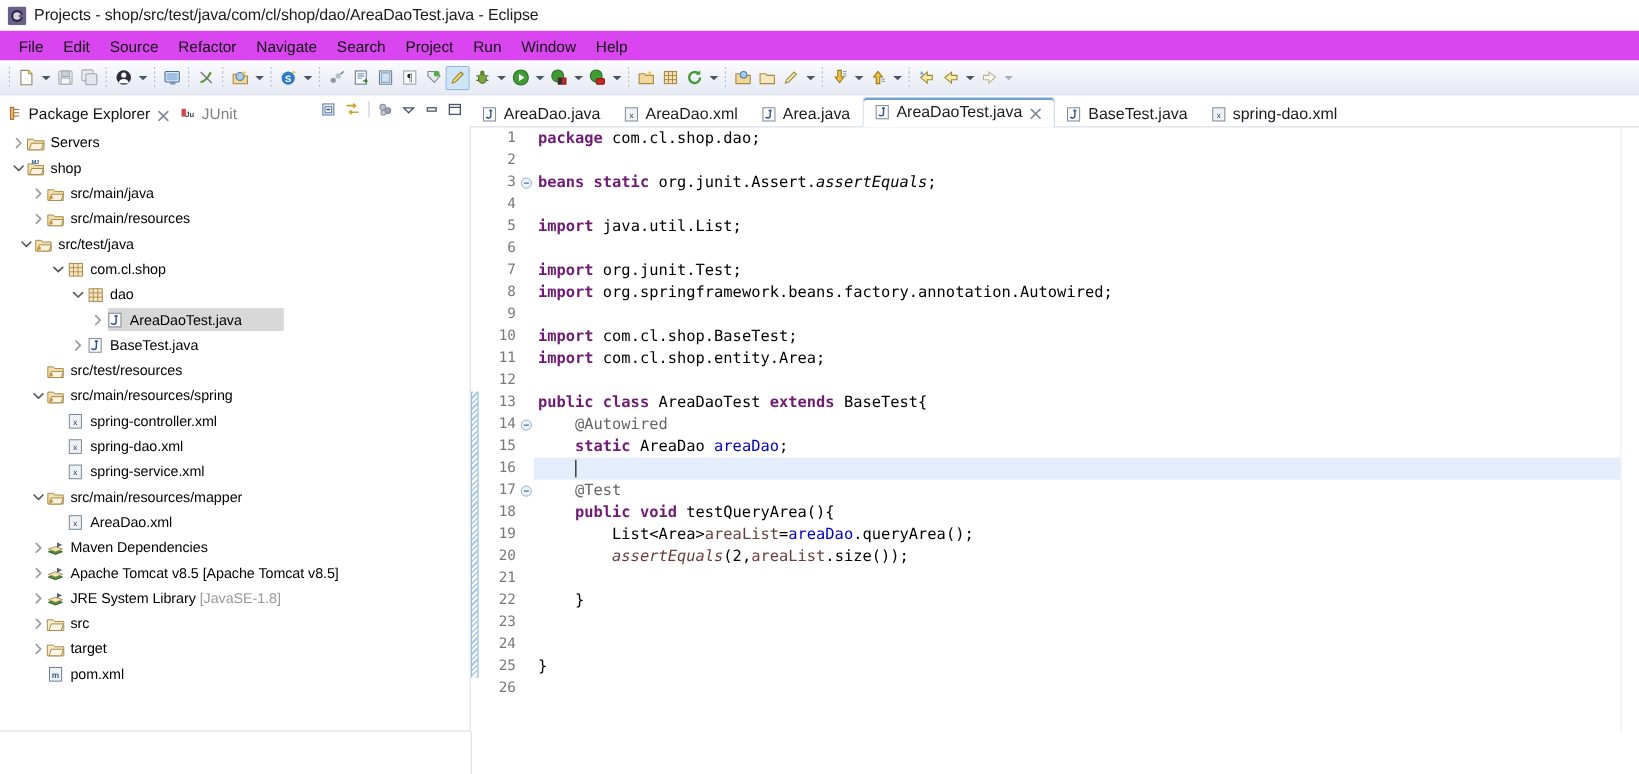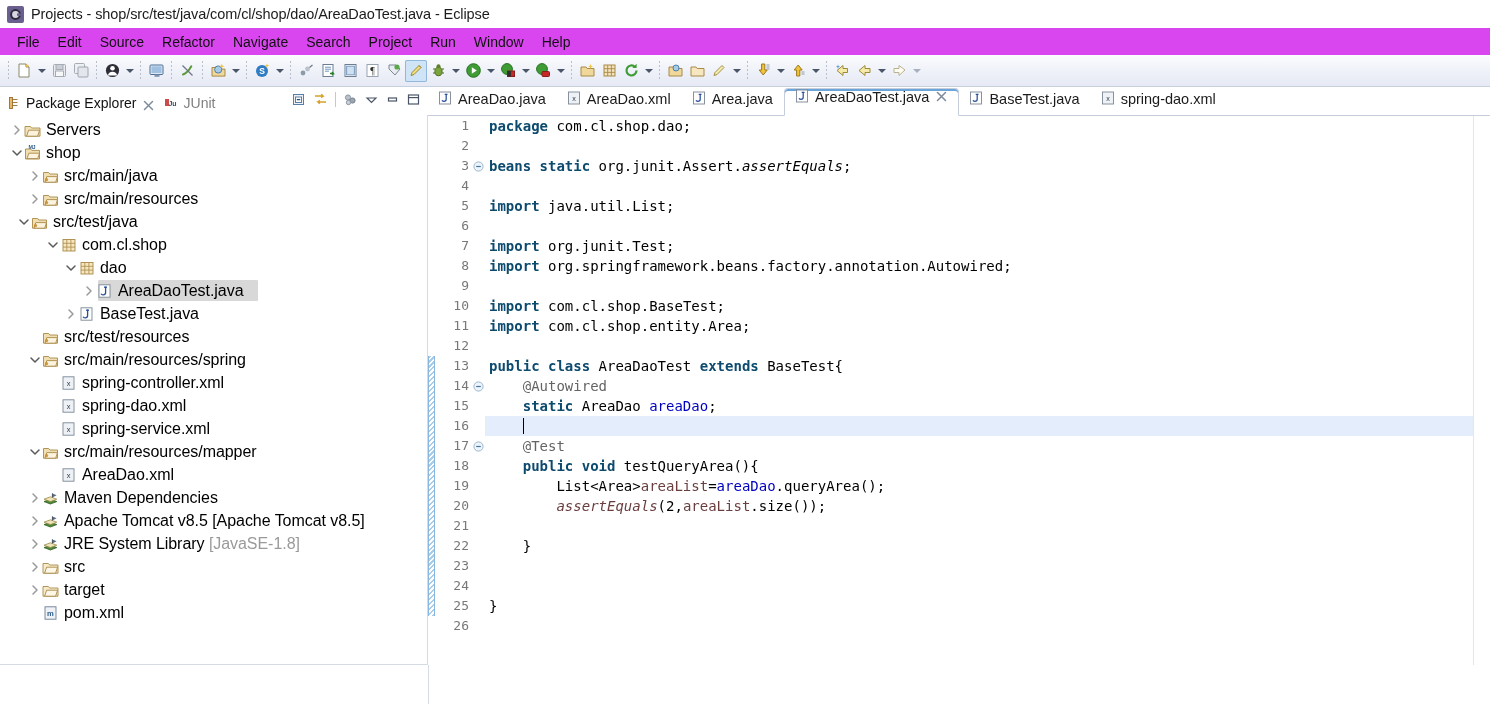--- a/index.html
+++ b/index.html
@@ -50,51 +50,51 @@
   .view-tb{position:absolute;right:4px;top:2px;display:flex;align-items:center;}
   .vtb-btn{width:21px;height:21px;display:flex;align-items:center;justify-content:center;border-radius:2px;}
   .vtb-sep{width:1px;height:15px;margin:0 4px;background:#c3c9d4;}
 
   .tree{flex:1;overflow:hidden;padding-top:3px;background:#fff;
     border-right:1px solid #d6dae2;border-bottom:1px solid #d6dae2;}
   .trow{height:23px;display:flex;align-items:center;white-space:nowrap;position:relative;}
   .twist{width:14px;height:23px;flex:none;display:flex;align-items:center;justify-content:center;}
   .twist svg{display:block;}
   .ticon{width:17px;height:17px;flex:none;margin-right:5px;display:flex;align-items:center;justify-content:center;}
-  .tlabel{font-size:16px;color:#000;letter-spacing:-0.05px;}
+  .tlabel{font-size:13px;color:#000;letter-spacing:-0.05px;}
   .tlabel .dim{color:#9a9a9a;}
   .trow .sel-bg{position:absolute;left:0;top:1px;height:21px;background:#d8d8d8;border-radius:1px;z-index:0;}
   .trow .cnt{position:relative;z-index:1;display:flex;align-items:center;}
 
   
   .editorpane{flex:1;display:flex;flex-direction:column;background:#fff;min-width:0;}
   .etabs{height:29px;display:flex;align-items:flex-end;background:#ffffff;position:relative;}
   .etabs::after{content:"";position:absolute;left:0;right:0;bottom:0;height:1px;background:#c6cedd;}
-  .etab{display:flex;height:25px;padding:0 11px 0 10px;font-size:14.5px;
+  .etab{display:flex;align-items:center;height:25px;padding:0 11px 0 10px;font-size:14.5px;
     white-space:nowrap;position:relative;color:#1b1b1b;}
   .etab .et-icon{width:14px;height:14px;margin-right:6px;flex:none;display:flex;align-items:center;justify-content:center;}
   .etab.active{background:#ffffff;border:1px solid #c6cedd;border-bottom:1px solid #ffffff;
     border-radius:4px 4px 0 0;height:26px;z-index:2;box-shadow:inset 0 2px 0 #6aa4d8;}
   .etab .et-close{margin-left:7px;width:11px;height:11px;opacity:.8;}
 
   .editor{flex:1;display:flex;min-height:0;background:#ffffff;position:relative;overflow:hidden;}
   .changebar{width:7px;flex:none;background:#ffffff;position:relative;}
   .chunk{position:absolute;left:0;width:7px;
     background:repeating-linear-gradient(135deg,#a9cde8 0px,#a9cde8 1.5px,#ffffff 1.5px,#ffffff 3.5px);
     border-left:1px solid #8ab7dd;border-right:1px solid #8ab7dd;box-sizing:border-box;}
   .gutter{width:36px;flex:none;background:#ffffff;text-align:right;
     font-family:"DejaVu Sans Mono", monospace;font-size:13px;color:#787878;padding-top:0;}
   .gline{height:20px;line-height:20px;padding-right:2px;}
   .foldbar{width:14px;flex:none;background:#ffffff;position:relative;}
   .fold{position:absolute;left:1px;width:12px;height:20px;display:flex;align-items:center;justify-content:center;}
   .code{flex:1;position:relative;min-width:0;background:#ffffff;overflow:hidden;
     font-family:"DejaVu Sans Mono", monospace;font-size:14px;}
   .curline{position:absolute;left:0;right:0;height:20px;background:#e4edfb;}
   .cline{position:relative;height:20px;line-height:20px;white-space:pre;padding-left:4px;color:#000;}
-  .kw{color:#0c4a6e;font-weight:bold;}
+  .kw{color:#701a75;font-weight:bold;}
   .ann{color:#646464;}
   .fld{color:#0000c0;}
   .lvar{color:#6a3e3e;}
   .st{color:#000;font-style:italic;}
   .stf{color:#6a3e3e;font-style:italic;}
   .caret{position:absolute;width:1px;background:#000;}
 
   
   .vruler{width:16px;flex:none;background:#ffffff;border-left:1px solid #e3e6ec;}
 

